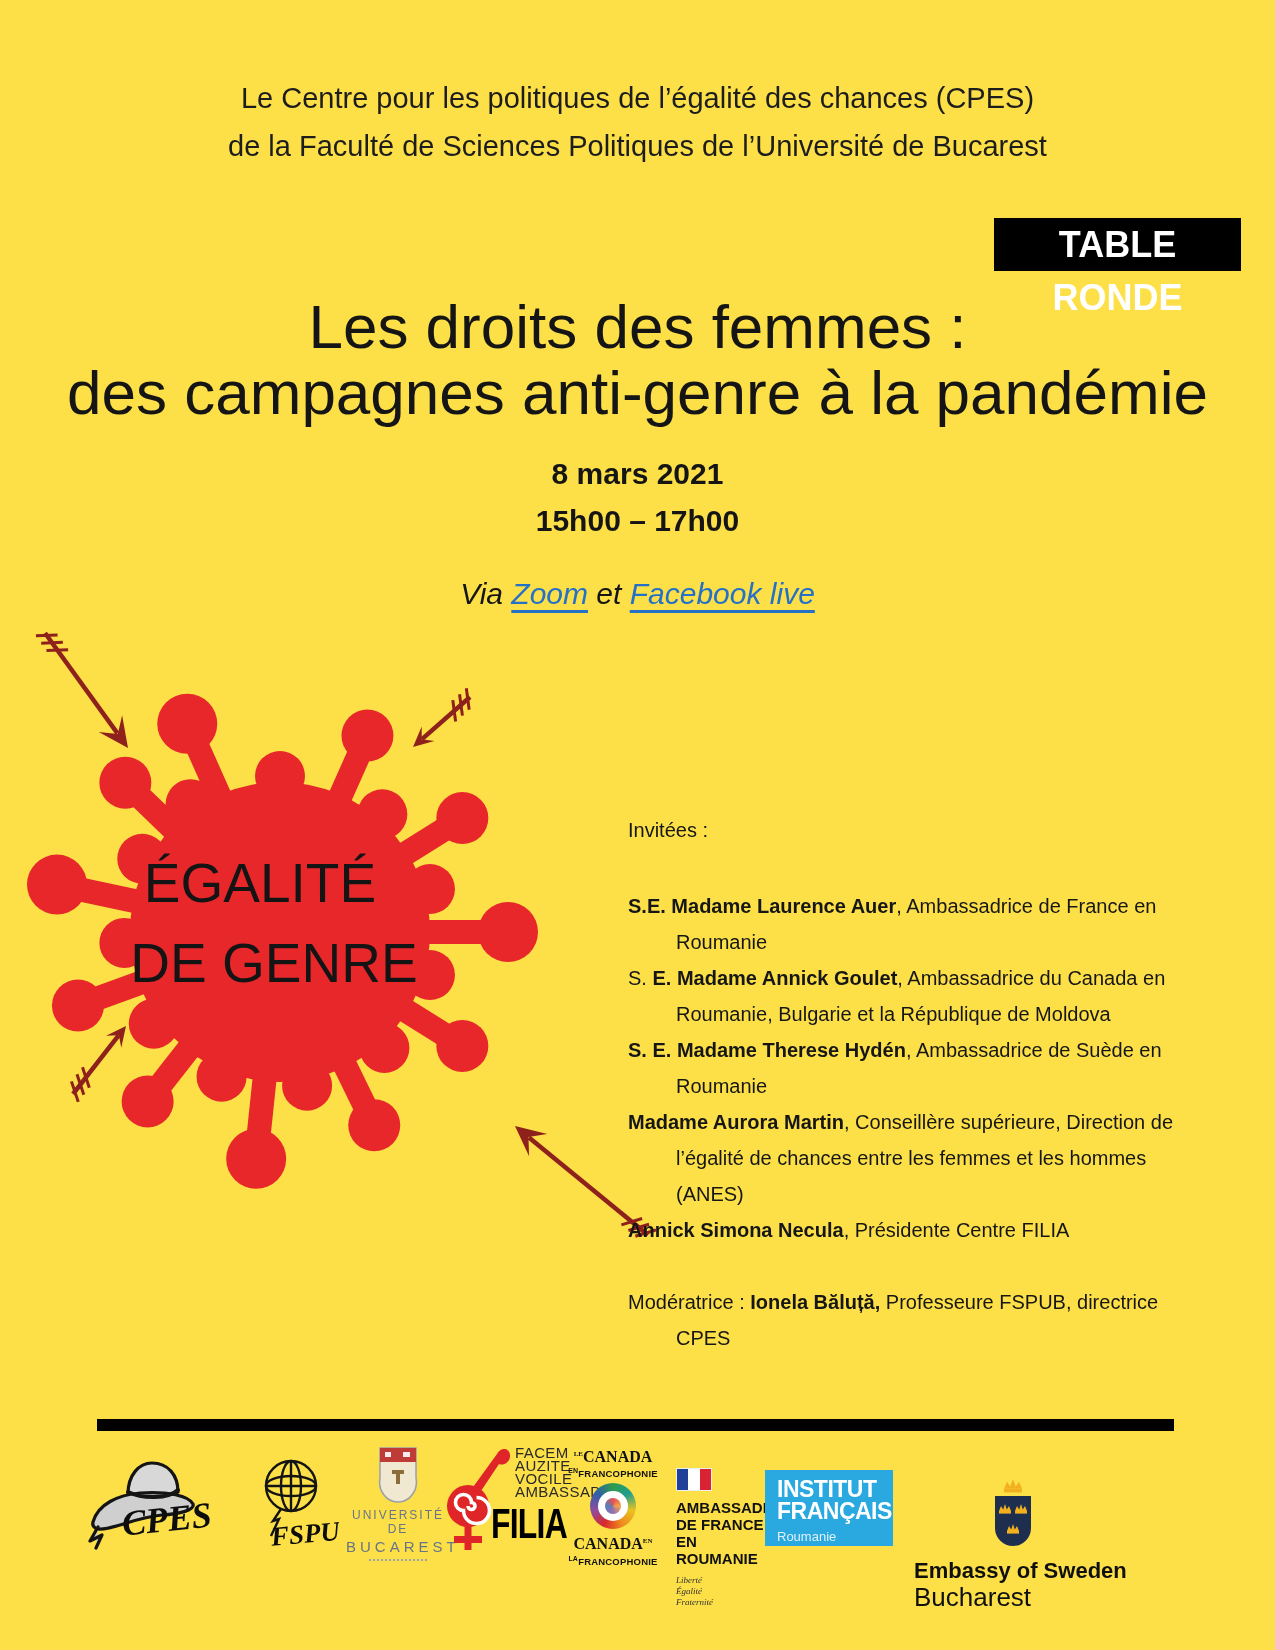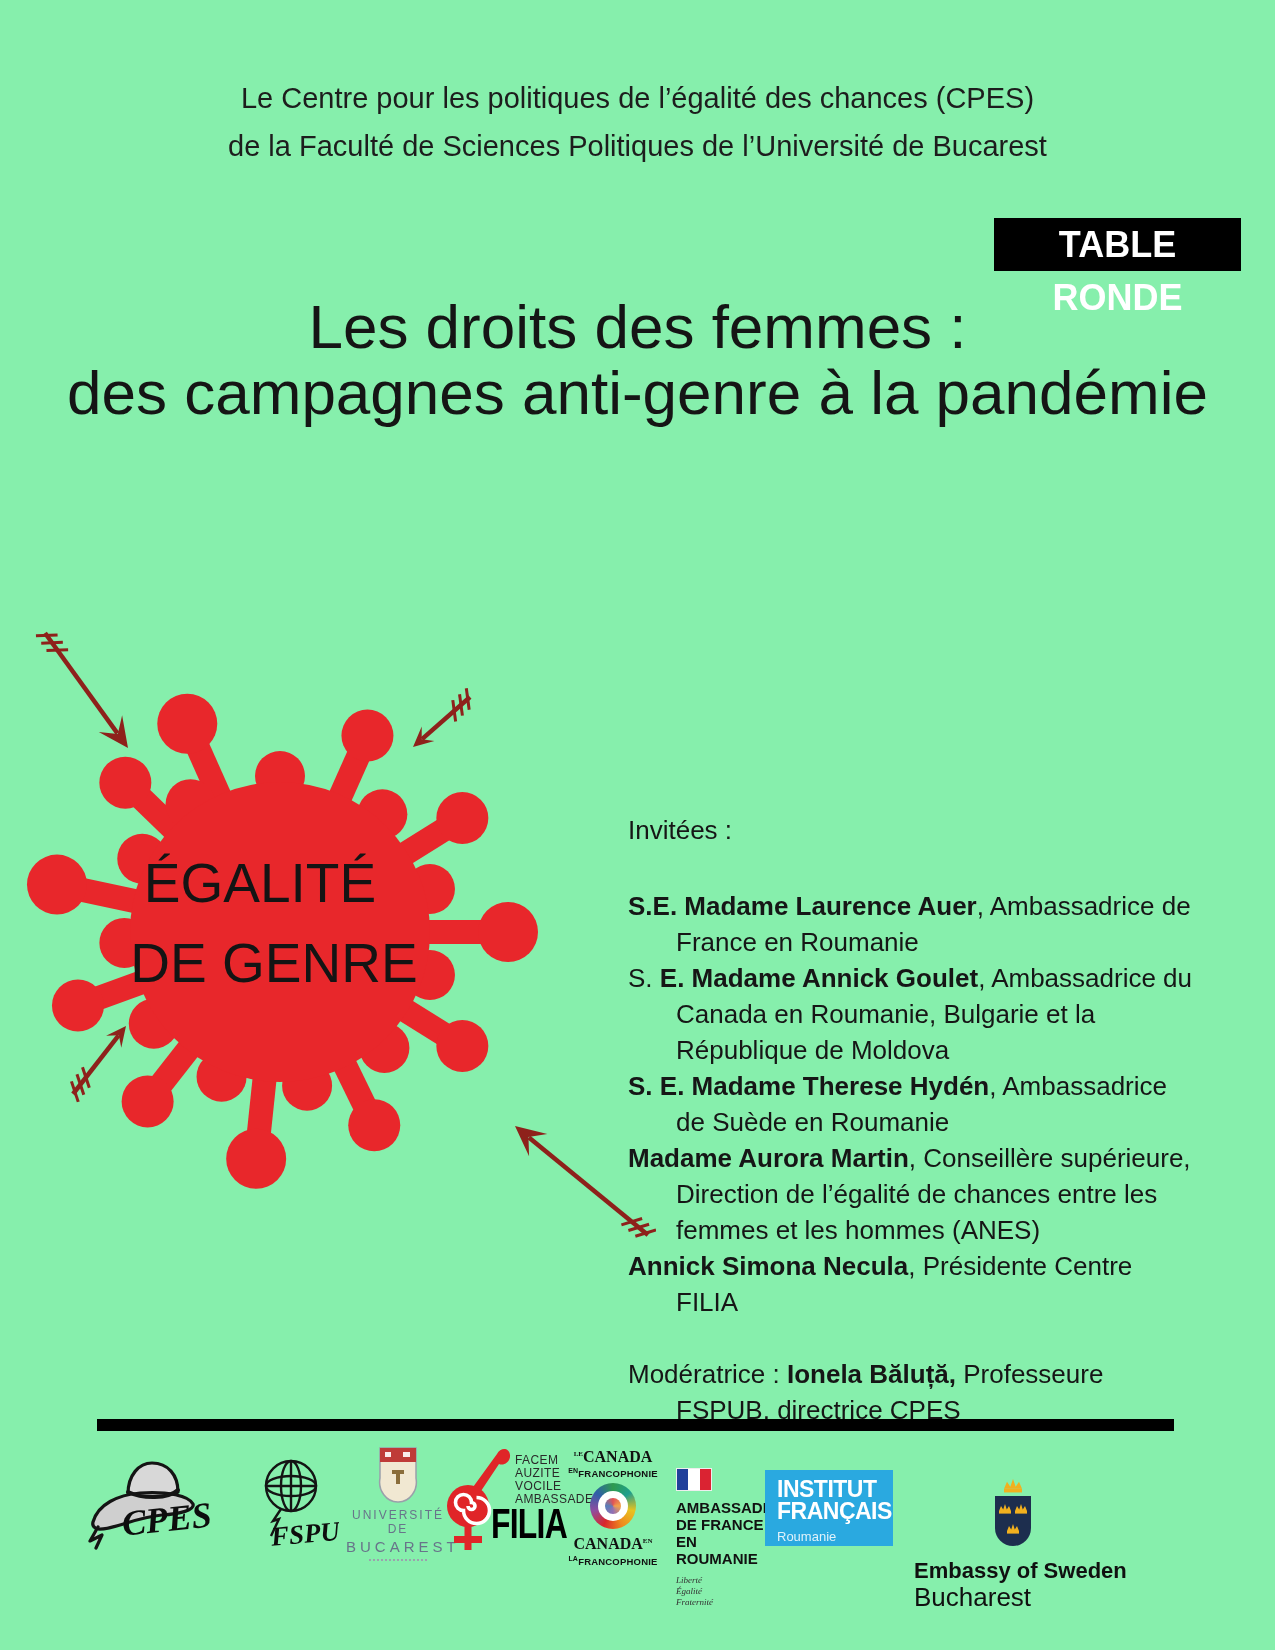--- a/index.html
+++ b/index.html
@@ -1,16 +1,16 @@
 <!DOCTYPE html>
 <html><head>
 <meta charset="utf-8">
 <style>
   html,body{margin:0;padding:0;background:#ffffff;}
-  .page{position:relative;width:1275px;height:1650px;background:#86efac;overflow:hidden;
+  .page{position:relative;width:1275px;height:1650px;background:#fde047;overflow:hidden;
         font-family:"Liberation Sans",sans-serif;color:#1b1b1b;}
 
   .hdr{position:absolute;top:74px;left:0;width:100%;text-align:center;
        font-size:29px;line-height:48px;color:#1d1d1d;}
 
   .badge{position:absolute;left:994px;top:218px;width:247px;height:53px;background:#000;
          color:#fff;font-weight:bold;font-size:36px;text-align:center;line-height:53px;}
 
   .title{position:absolute;top:294px;left:0;width:100%;text-align:center;
          font-size:62px;line-height:66px;color:#151515;}
@@ -18,38 +18,38 @@
   .when{position:absolute;top:450px;left:0;width:100%;text-align:center;
         font-size:30px;font-weight:bold;line-height:47px;color:#151515;}
   .via{margin-top:26px;font-weight:normal;font-style:italic;font-size:30px;color:#151515;}
   .via a{color:#2471c7;text-decoration:underline;text-decoration-thickness:3px;
          text-underline-offset:6px;cursor:pointer;}
 
   .virus-wrap{position:absolute;left:8px;top:610px;width:648px;height:660px;}
   .virus-label{font-family:"Liberation Sans",sans-serif;font-size:55px;fill:#141414;}
 
   .invitees{position:absolute;left:628px;top:812px;width:568px;
-            font-size:26px;line-height:36px;color:#161616;}
+            font-size:20px;line-height:36px;color:#161616;}
   .inv-h{margin:0 0 40px 0;}
   .item{padding-left:48px;text-indent:-48px;margin:0;}
   .b{font-weight:bold;text-align:center;}
   .moderator{margin-top:36px;padding-left:48px;text-indent:-48px;}
 
   .rule{position:absolute;left:97px;top:1419px;width:1077px;height:12px;background:#000;}
 
   
   .logo{position:absolute;}
 
   .ub{left:346px;top:1446px;width:104px;text-align:center;}
   .ub-l1{font-size:12px;letter-spacing:2px;color:#68748a;margin-top:4px;}
   .ub-l2{font-size:15px;letter-spacing:4px;color:#68748a;margin-top:2px;}
   .ub-dots{width:58px;margin:4px auto 0;border-top:2px dotted #9aa2ad;}
 
   .filia{left:441px;top:1444px;width:150px;height:112px;}
-  .filia-tags{position:absolute;left:74px;top:10px;font-size:12px;line-height:13px;
+  .filia-tags{position:absolute;left:74px;top:2px;font-size:15px;line-height:13px;
               color:#2a2a2a;letter-spacing:.4px;}
   .filia-name{position:absolute;left:50px;top:56px;font-size:42px;font-weight:800;color:#000;
               transform:scaleX(.76);transform-origin:left top;letter-spacing:-1px;}
 
   .canada{left:565px;top:1446px;width:96px;text-align:center;color:#111;}
   .can-serif{font-family:"Liberation Serif",serif;font-size:16px;font-weight:bold;line-height:16px;}
   .can-sans{font-size:9.5px;font-weight:bold;line-height:11px;letter-spacing:.2px;}
   .can-sm{font-size:7px;vertical-align:super;}
   .can-ring{position:relative;width:46px;height:46px;margin:4px auto;border-radius:50%;
             background:conic-gradient(#2e9b4e,#1f9e8e,#e8c21f,#ef8a1d,#d8272c,#8e4da0,#2e5fa8,#2e9b4e);}
@@ -85,20 +85,27 @@
     <div>de la Faculté de Sciences Politiques de l’Université de Bucarest</div>
   </div>
 
   <div class="badge">TABLE RONDE</div>
 
   <div class="title">
     <div>Les droits des femmes :</div>
     <div>des campagnes anti-genre à la pandémie</div>
   </div>
 
+  <div class="when">
+    <div>8 mars 2021</div>
+    <div>15h00 – 17h00</div>
+    <div class="via">
+      <span>Via </span><a>Zoom</a><span> et </span><a>Facebook live</a>
+    </div>
+  </div>
 
   <div class="virus-wrap">
     <svg id="virus-svg" width="648" height="660" viewBox="0 0 648 660">
       <g id="virus-shapes">
           <line x1="233.36001890779897" y1="235.21318152395293" x2="179.26404537871758" y2="113.71163565748697" stroke="#e8272b" stroke-width="24"></line>
           <circle cx="179.26404537871758" cy="113.71163565748697" r="30" fill="#e8272b"></circle>
           <line x1="310.639981092201" y1="235.21318152395293" x2="359.448378261297" y2="125.58772660684082" stroke="#e8272b" stroke-width="24"></line>
           <circle cx="359.448378261297" cy="125.58772660684082" r="26" fill="#e8272b"></circle>
           <line x1="352.56456913486045" y1="271.65766989784555" x2="454.33034067363155" y2="208.06735818986095" stroke="#e8272b" stroke-width="24"></line>
           <circle cx="454.33034067363155" cy="208.06735818986095" r="26" fill="#e8272b"></circle>

